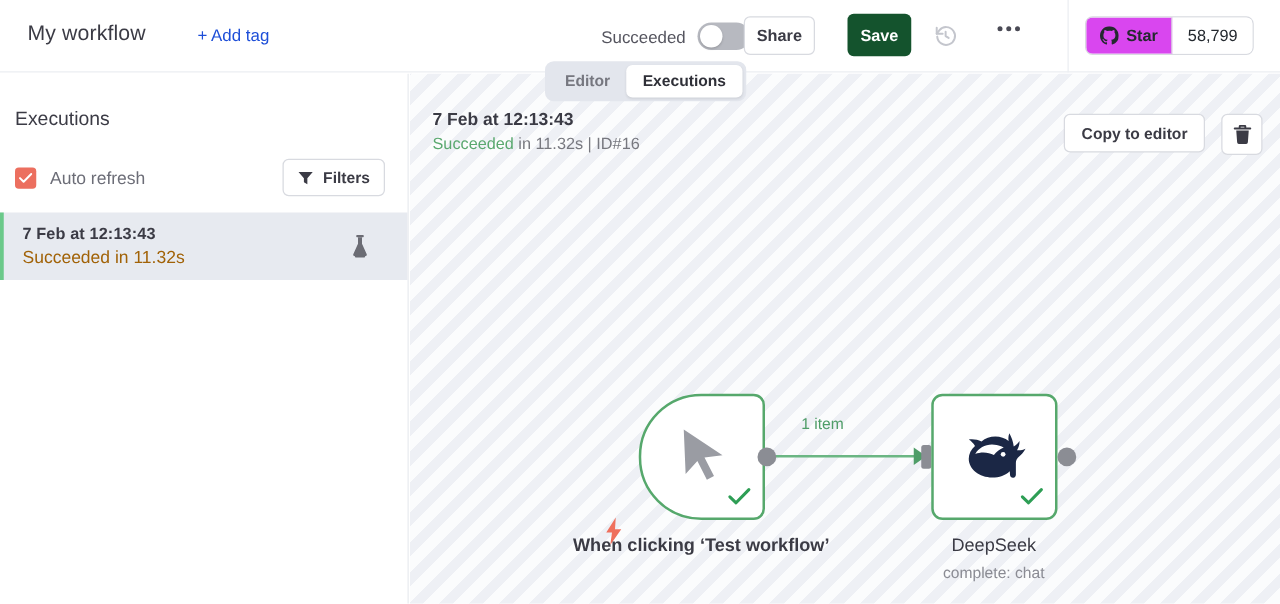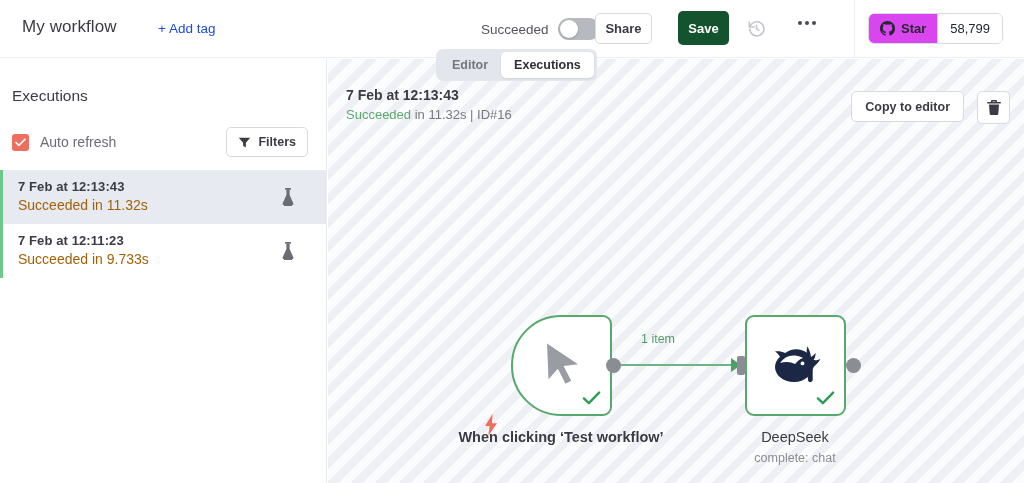--- a/index.html
+++ b/index.html
@@ -338,31 +338,20 @@
         <div class="st">Succeeded in 11.32s</div>
         <span class="flask">
           <svg width="16" height="20" viewBox="0 0 16 20" fill="#6b6c74">
             <rect x="5" y="1" width="6" height="1.8" rx=".6"></rect>
             <path d="M6.4 2.8h3.2v5.1l3.7 8.3c.45 1.01-.11 1.8-1.1 1.8H3.8c-.99 0-1.55-.79-1.1-1.8l3.7-8.3z"></path>
             <rect x="4" y="17.4" width="8" height="1.6" rx=".6"></rect>
           </svg>
         </span>
       </div>
 
-      <div class="exec-item">
-        <div class="dt">7 Feb at 12:11:23</div>
-        <div class="st">Succeeded in 9.733s</div>
-        <span class="flask">
-          <svg width="16" height="20" viewBox="0 0 16 20" fill="#6b6c74">
-            <rect x="5" y="1" width="6" height="1.8" rx=".6"></rect>
-            <path d="M6.4 2.8h3.2v5.1l3.7 8.3c.45 1.01-.11 1.8-1.1 1.8H3.8c-.99 0-1.55-.79-1.1-1.8l3.7-8.3z"></path>
-            <rect x="4" y="17.4" width="8" height="1.6" rx=".6"></rect>
-          </svg>
-        </span>
-      </div>
 
     </div>
   </div>
 
   <div class="canvas">
 
     <div class="exec-head">
       <div class="dt">7 Feb at 12:13:43</div>
       <div class="sub">
         <span class="ok">Succeeded</span><span> in 11.32s | ID#16</span>

